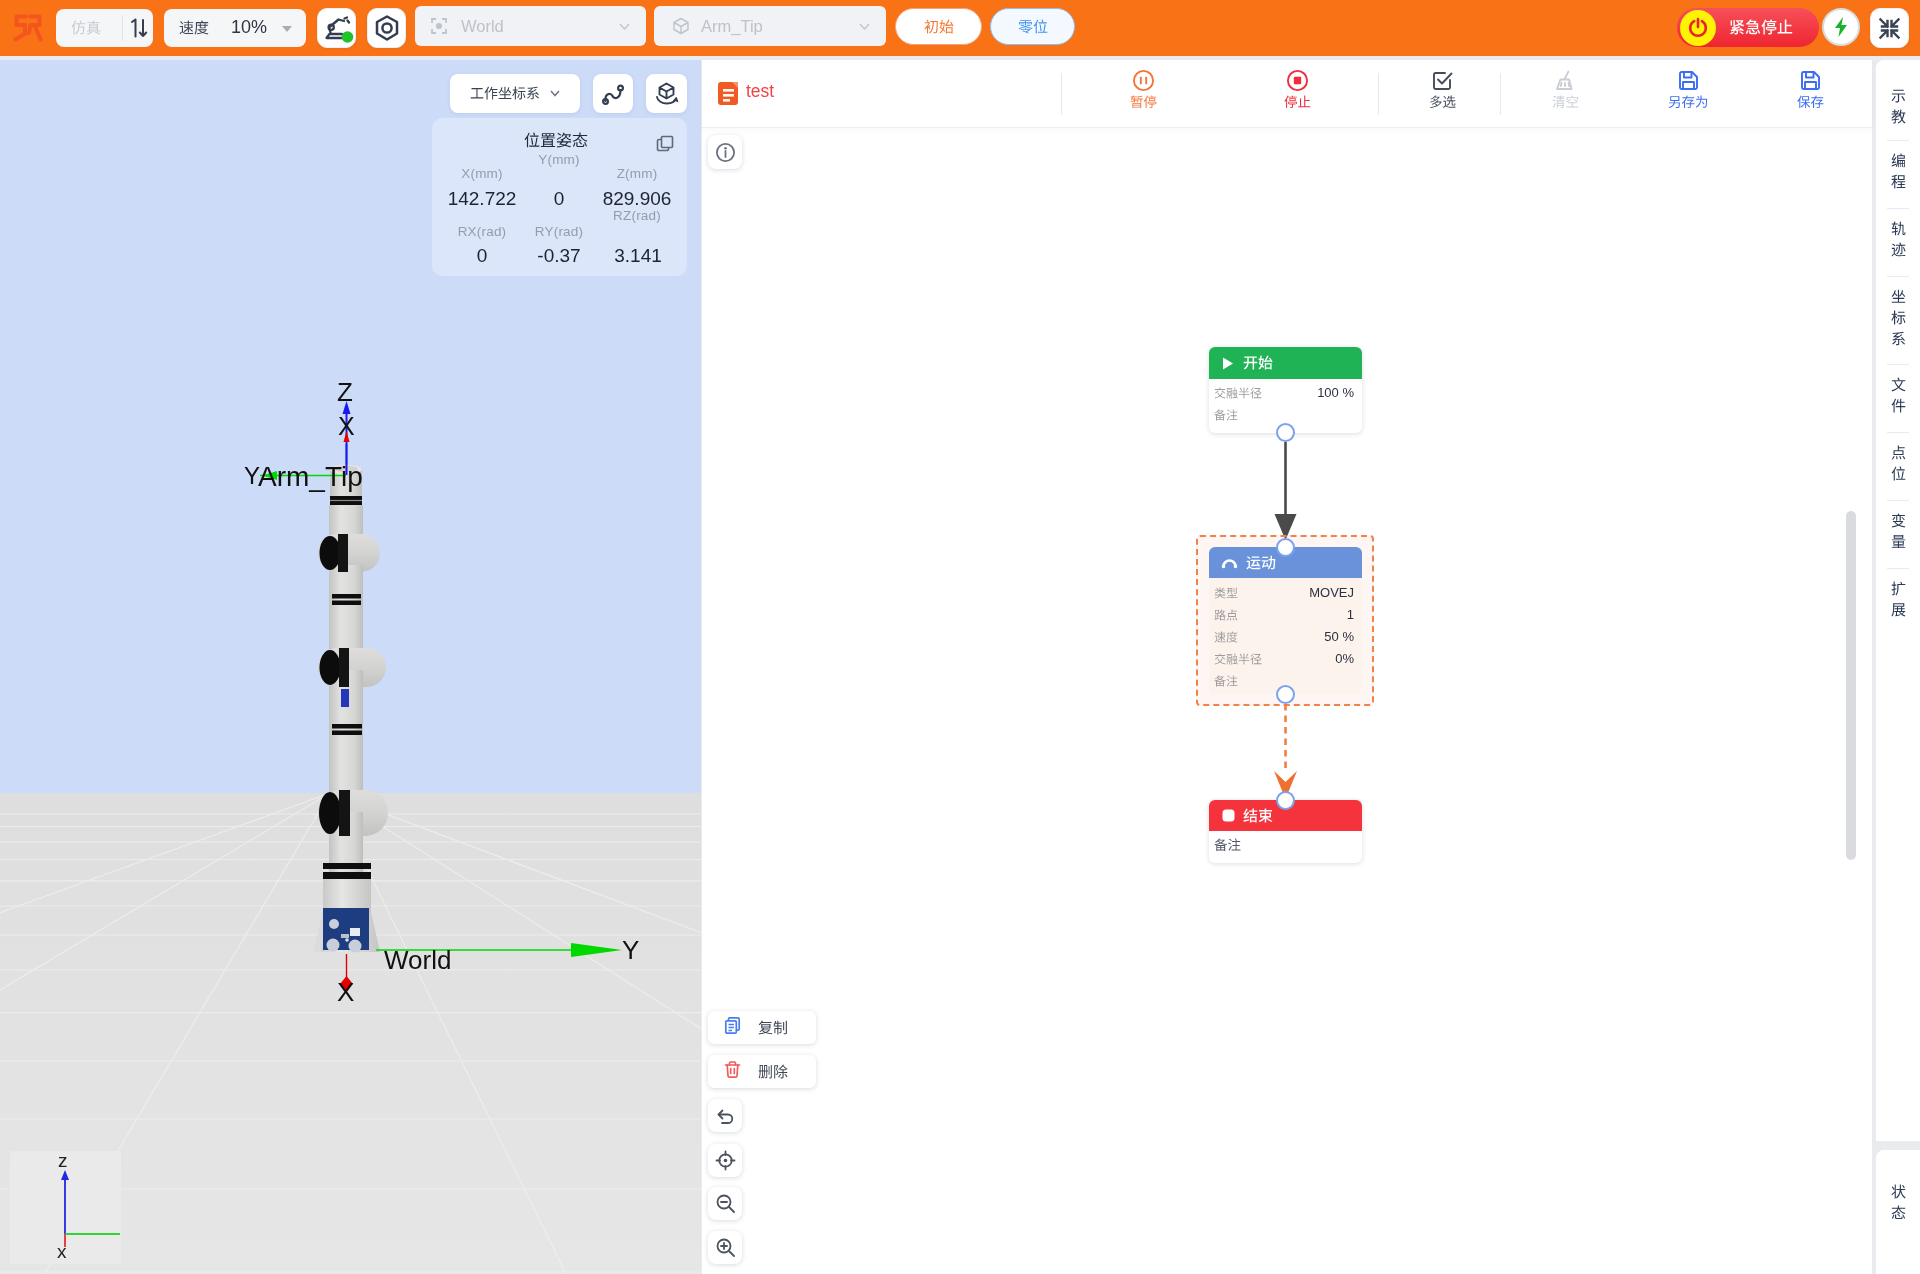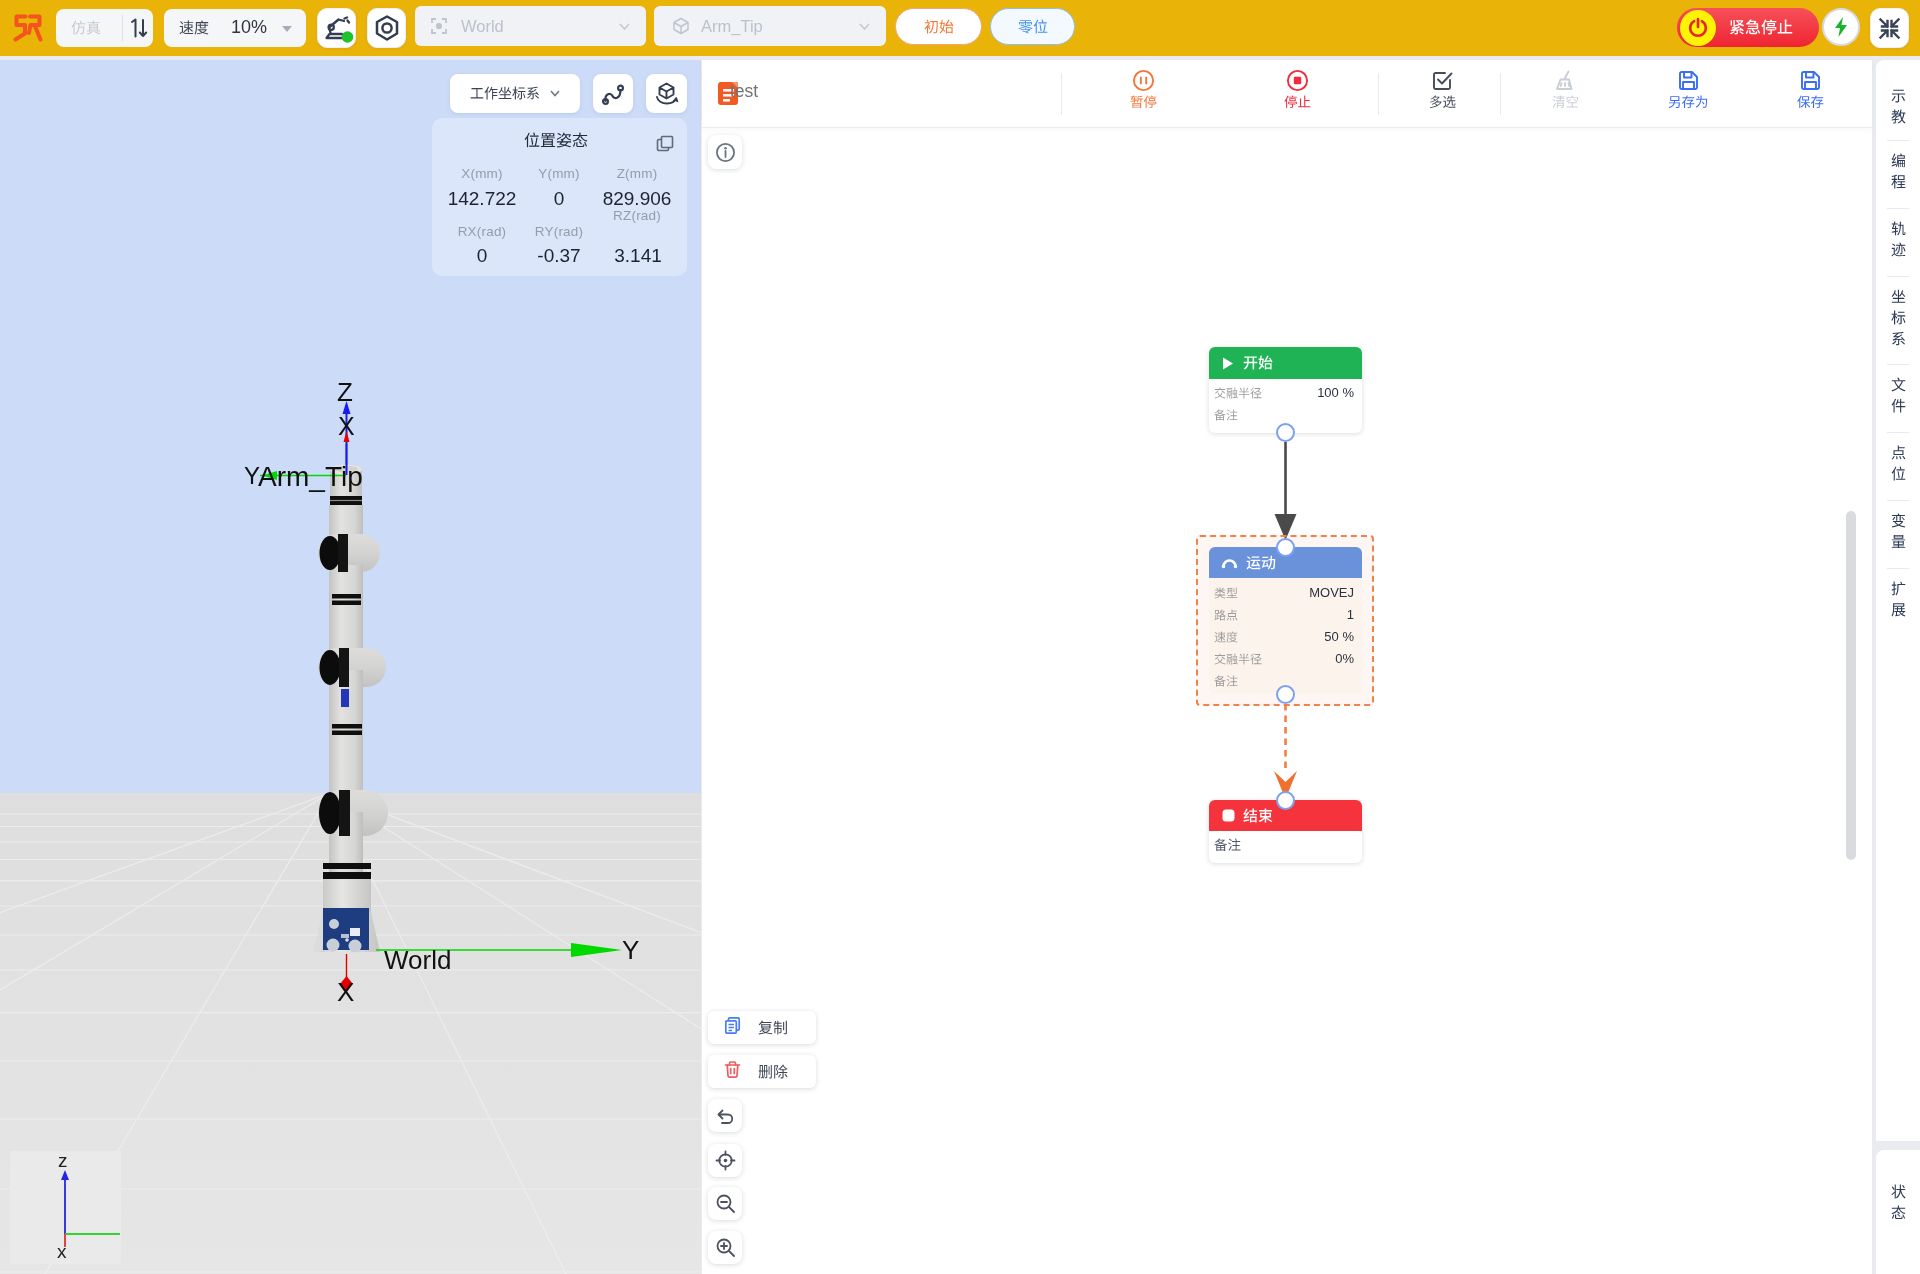--- a/index.html
+++ b/index.html
@@ -1,19 +1,19 @@
 <!DOCTYPE html>
 <html><head><meta charset="utf-8">
 <style>
 *{margin:0;padding:0;box-sizing:border-box}
 html,body{width:1920px;height:1274px;overflow:hidden;background:#e9ebee;
  font-family:"Liberation Sans",sans-serif;}
 .abs{position:absolute}
 #app{position:relative;width:1920px;height:1274px}
-.topbar{position:absolute;left:0;top:0;width:1920px;height:56px;background:#eab308}
+.topbar{position:absolute;left:0;top:0;width:1920px;height:56px;background:#f97316}
 .grp{position:absolute;background:#f5f6f8;border-radius:8px}
 .ibtn{position:absolute;background:#fff;border:1px solid #edeff2;border-radius:10px;
  box-shadow:0 1px 3px rgba(30,40,60,.08);display:flex;align-items:center;justify-content:center}
 .sel{position:absolute;background:#f1f2f5;border-radius:6px;display:flex;align-items:center}
 .pill{position:absolute;border-radius:19px;display:flex;align-items:center;justify-content:center}
 .viewport{position:absolute;left:0;top:60px;width:701px;height:1214px;background:#ccdcf8}
 .wbtn{position:absolute;background:#fff;border-radius:8px;box-shadow:0 1px 4px rgba(40,60,100,.10);
  display:flex;align-items:center;justify-content:center}
 .pose{position:absolute;left:432px;top:58px;width:255px;height:158px;border-radius:10px;
  background:rgba(222,232,250,.82)}
@@ -306,42 +306,42 @@
           </svg>
         </div>
 <svg class="abs" style="left:224px;top:17px" width="18" height="18" viewBox="0 0 18 18">
 <g fill="none" stroke="#5f6a7a" stroke-width="1.6">
             <rect x="5.5" y="1.5" width="11" height="11" rx="1"></rect>
 <path d="M12.5 12.5 V14 A1.5 1.5 0 0 1 11 15.5 H3 A1.5 1.5 0 0 1 1.5 14 V6 A1.5 1.5 0 0 1 3 4.5 H5.5"></path>
           </g>
         </svg>
 <div class="pcol plbl" style="left:10px;top:48px">X(mm)</div>
 <div class="pcol pval" style="left:10px;top:70px">142.722</div>
-<div class="pcol plbl" style="left:87px;top:48px">Y(mm)</div>
+<div class="pcol plbl" style="left:87px;top:34px">Y(mm)</div>
 <div class="pcol pval" style="left:87px;top:70px">0</div>
 <div class="pcol plbl" style="left:165px;top:48px">Z(mm)</div>
 <div class="pcol pval" style="left:165px;top:70px">829.906</div>
 <div class="pcol plbl" style="left:10px;top:106px">RX(rad)</div>
 <div class="pcol pval" style="left:10px;top:127px">0</div>
 <div class="pcol plbl" style="left:87px;top:106px">RY(rad)</div>
 <div class="pcol pval" style="left:87px;top:127px">-0.37</div>
 <div class="pcol plbl" style="left:165px;top:90px">RZ(rad)</div>
 <div class="pcol pval" style="left:166px;top:127px">3.141</div>
 </div>
 </div>
 <div class="canvas">
 <div class="chead">
 <svg class="abs" style="left:15px;top:20px" width="23" height="27" viewBox="0 0 23 27">
 <rect x="1" y="2" width="20" height="23" rx="3" fill="#f25a24"></rect>
 <path d="M15 2 h6 v6 Z" fill="#f9926b"></path>
 <rect x="6" y="9" width="11" height="2.6" fill="#fff" opacity=".95"></rect>
 <rect x="6" y="14" width="11" height="2.6" fill="#fff" opacity=".95"></rect>
 <rect x="6" y="19" width="7" height="2.6" fill="#fff" opacity=".95"></rect>
 </svg>
-<div class="abs" style="left:28px;top:21px;font-size:17.5px;color:#737373">test</div>
+<div class="abs" style="left:44px;top:21px;font-size:17.5px;color:#ef4444">test</div>
 <div class="tdiv" style="left:359px"></div>
 <div class="tdiv" style="left:676px"></div>
 <div class="tdiv" style="left:798px"></div>
 <div class="titem" style="left:396px">
           <svg width="23" height="23" viewBox="0 0 23 23">
             <g fill="none" stroke="#f2763c" stroke-width="1.9">
 <circle cx="11.5" cy="11.5" r="9.6"></circle>
               <path d="M8.8 7.8 V15.2 M14.2 7.8 V15.2"></path>
             </g>
           </svg>

